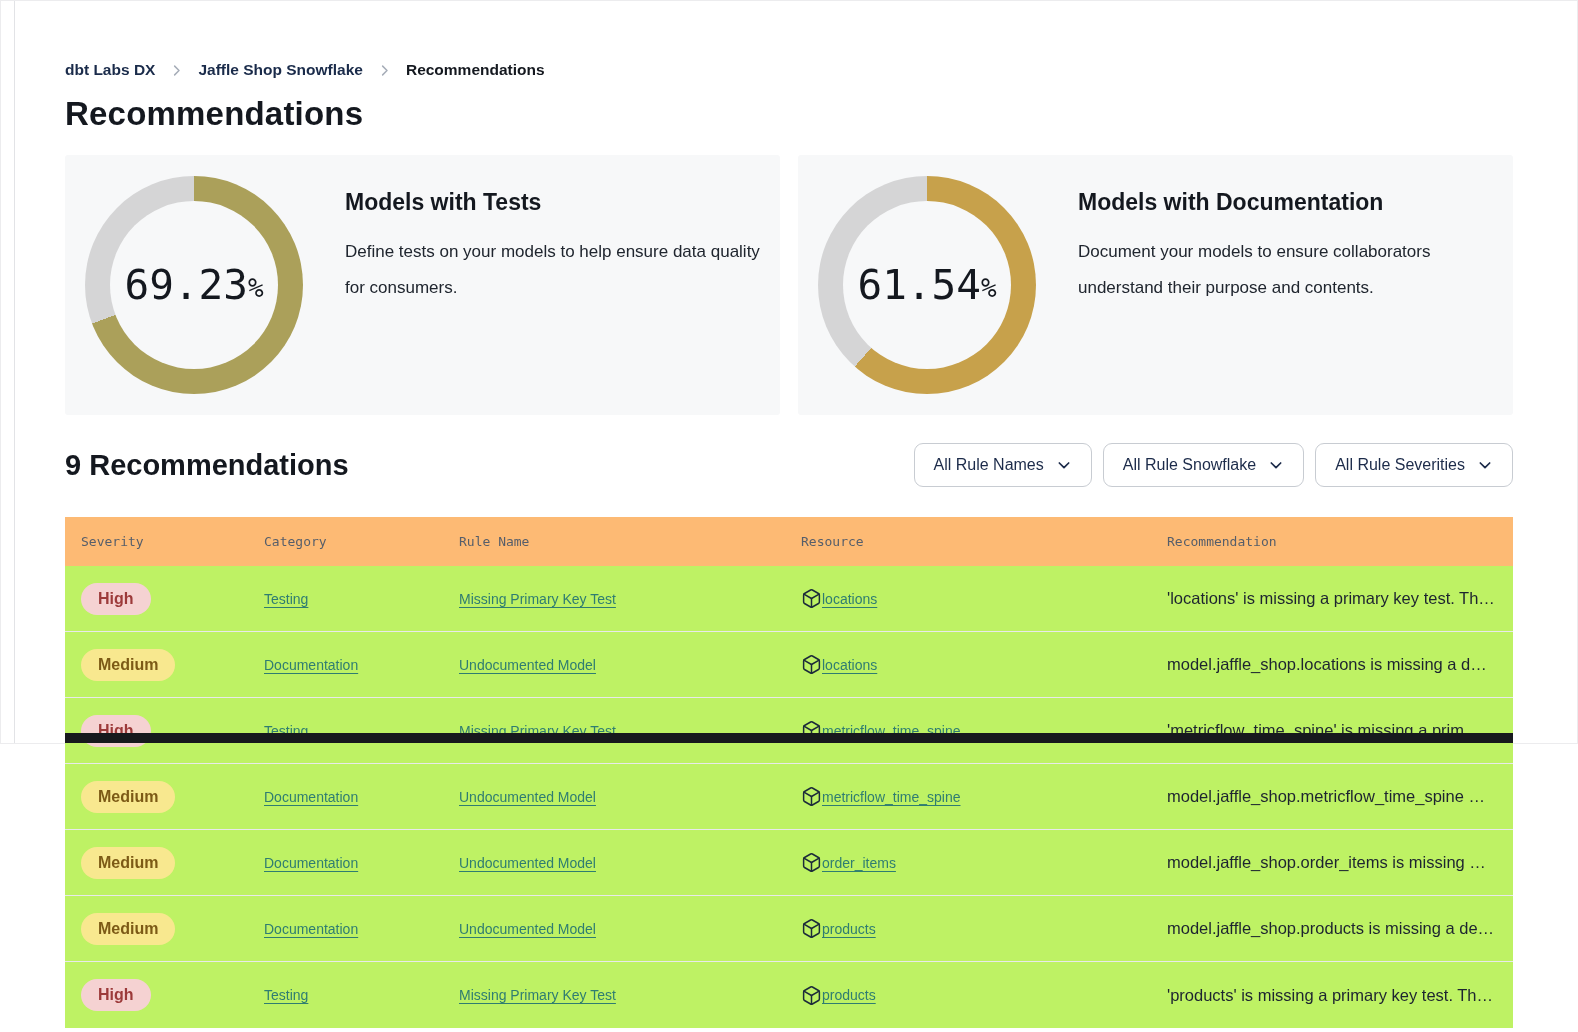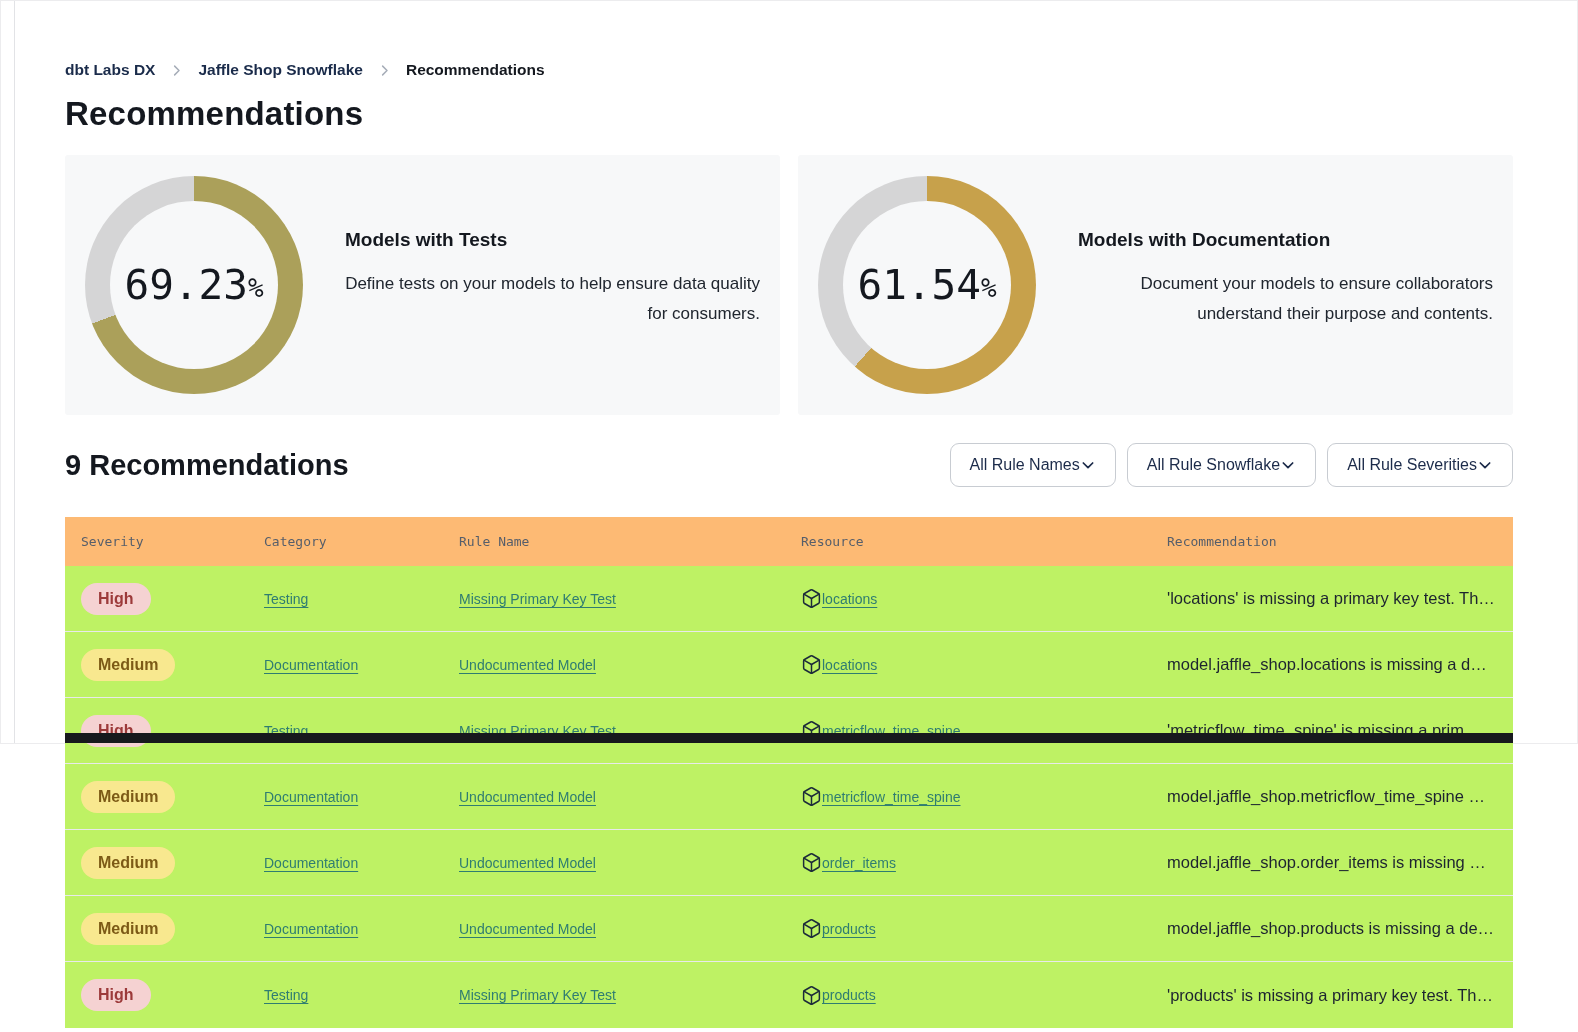--- a/index.html
+++ b/index.html
@@ -21,28 +21,28 @@
   
   .cards { display:flex; gap:18px; margin-top:22px; }
   .card { flex:1; height:260px; background:#f7f8f9; border-radius:3px; display:flex; align-items:center; padding:20px; }
   .donut-wrap { width:218px; height:218px; position:relative; flex:0 0 auto; }
   .donut { width:218px; height:218px; border-radius:50%; }
   .donut::before { content:""; position:absolute; inset:25px; border-radius:50%; background:#f7f8f9; }
   .donut-label { position:absolute; inset:0; display:flex; align-items:center; justify-content:center;
                  font-family:"DejaVu Sans Mono", monospace; font-size:41px; color:#14181f; }
   .donut-label .pct-sign { font-size:26px; margin-top:6px; }
   .card-text { margin-left:42px; align-self:flex-start; padding-top:14px; }
-  .card-title { font-size:19px; font-weight:700; color:#14181f;margin-top:40px; }
-  .card-desc { margin-top:18px; font-size:17px; line-height:30px; color:#20262f; max-width:450px;text-align:right; }
+  .card-title { font-size:23px; font-weight:700; color:#14181f; }
+  .card-desc { margin-top:18px; font-size:17px; line-height:36px; color:#20262f; max-width:450px; }
 
   
   .list-header { display:flex; align-items:center; justify-content:space-between; margin-top:28px; }
   .list-title { font-size:29px; font-weight:600; color:#14181f; }
   .filters { display:flex; gap:11px; }
-  .filter-btn { display:flex; align-items:center; height:44px; padding:0 19px;
+  .filter-btn { display:flex; align-items:center; gap:12px; height:44px; padding:0 19px;
                 background:#fff; border:1px solid #c8ccd2; border-radius:9px;
                 font-family:"Liberation Sans", sans-serif; font-size:16px; font-weight:500;
                 color:#1c2b4a; cursor:pointer; }
   .chev { display:flex; align-items:center; }
 
   
   .table { margin-top:30px; }
   .thead, .trow { display:grid; grid-template-columns:183px 195px 342px 366px 1fr; align-items:center; padding-left:16px; }
   .thead { height:49px; background:#fdba74; font-family:"DejaVu Sans Mono", monospace; font-size:13px; color:#565e6a; }
   .trow { height:66px; border-bottom:1px solid #e8e9eb; background:#bef264; }

